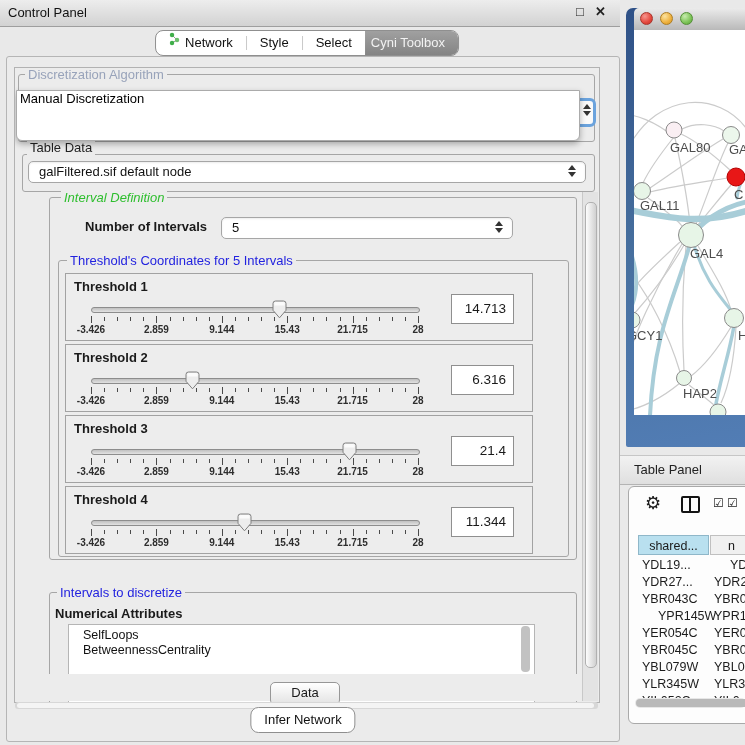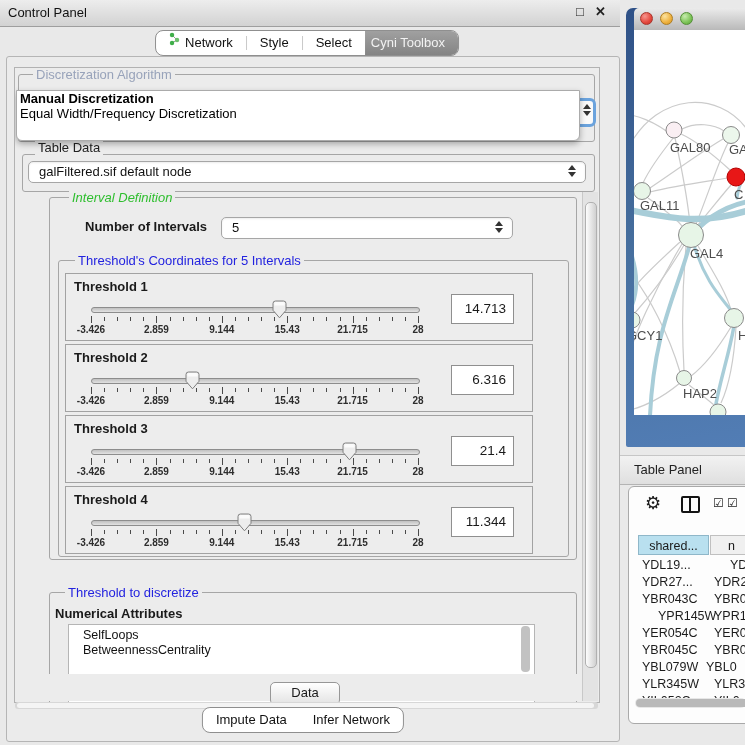--- a/index.html
+++ b/index.html
@@ -19,37 +19,37 @@
   .tab{padding:0 13px;line-height:24px;font-size:13px;color:#111;white-space:nowrap;display:flex;align-items:flex-end;gap:5px;}
   .tab.sel{background:linear-gradient(#a0a0a0,#848484);color:#f2f2f2;padding-left:6px;}
   .tabsep{width:1px;background:#c9c9c9;margin:5px 0;}
 
   .main-panel{left:6px;top:56px;width:612px;height:684px;background:#ebebeb;
     border:1px solid #b5b5b5;border-radius:3px;}
   .contentbox{left:7px;top:10px;width:584px;height:634px;background:#ececec;
     border:1px solid #b2b2b2;overflow:hidden;}
 
   .groupbox{border:1px solid #a6a6a6;border-radius:3px;}
-  .grouptitle{position:absolute;background:#ececec;padding:0 3px;font-size:13px;line-height:15px;z-index:2;margin-left:8px;}
+  .grouptitle{position:absolute;background:#ececec;padding:0 3px;font-size:13px;line-height:15px;z-index:2;}
   .t-blue{color:#2323df;}
   .t-green{color:#2ebe2e;}
   .t-faded{color:#98a3ba;}
 
   .combo{background:#fff;border:1px solid #a6a6a6;border-radius:5px;line-height:20px;
     padding-left:10px;font-size:13px;color:#111;box-shadow:inset 0 1px 2px rgba(0,0,0,.08);}
   .spinner{position:absolute;right:9px;top:3px;width:9px;display:flex;flex-direction:column;align-items:center;}
   .spinner i{width:0;height:0;border-left:4px solid transparent;border-right:4px solid transparent;}
   .spinner .up{border-bottom:5px solid #333;margin-bottom:2px;}
   .spinner .dn{border-top:5px solid #333;}
 
   .popup{left:1px;top:22px;width:562px;height:49px;background:#fff;border:1px solid #ababab;
     border-radius:0 0 6px 6px;box-shadow:0 3px 6px rgba(0,0,0,.3);z-index:30;}
   .popup .ph{text-align:center;color:#b3b3b3;font-size:13px;padding-top:2px;}
   .popup .opt{font-size:13px;padding-left:3px;line-height:15px;color:#000;}
-  .popup .opt.b{font-weight:bold;}
+  .popup .opt.b{font-weight:normal;}
   .combo-frag{left:558px;top:30px;width:17px;height:23px;background:#fafafa;
     border:3px solid #6ba3dd;border-radius:6px;z-index:20;}
 
   .thr-panel{position:absolute;width:466px;height:66px;background:#ededed;border:1px solid #a2a2a2;}
   .thr-label{position:absolute;left:8px;top:5px;font-weight:bold;font-size:13px;}
   .thr-track{position:absolute;left:25px;top:33px;width:327px;height:4px;border:1px solid #8d8d8d;
     border-radius:3px;background:linear-gradient(#c0c0c0,#e2e2e2);}
   .thr-handle{position:absolute;top:26px;width:15px;height:19px;}
   .tick{position:absolute;width:1px;background:#4a4a4a;}
   .ticklab{position:absolute;width:44px;text-align:center;font-size:10px;font-weight:bold;color:#2e2e2e;top:50px;}
@@ -140,21 +140,20 @@
 
       <div class="abs combo-frag">
         <div class="spinner" style="right:2px;top:3px;">
             <i class="up"></i>
             <i class="dn"></i>
           </div>
       </div>
 
       <div class="abs popup">
         <div class="opt b">Manual Discretization</div>
-        <div class="opt">Equal Width/Frequency Discretization</div>
       </div>
 
       <div class="abs groupbox" style="left:7px;top:86px;width:571px;height:36px;"></div>
       <span class="grouptitle" style="left:12px;top:72px;color:#222;">Table Data</span>
       <div class="abs combo" style="left:13px;top:93px;width:546px;height:20px;">
         <span>galFiltered.sif default node</span>
         <div class="spinner">
             <i class="up"></i>
             <i class="dn"></i>
           </div>
@@ -335,21 +334,21 @@
             <div class="ticklab" style="left: 330px;">28</div>
             <div class="thr-handle" style="left: 171.2px;"><svg width="15" height="19" viewBox="0 0 15 19">
                 <path d="M1 3.5 a2.5 2.5 0 0 1 2.5 -2.5 h8 a2.5 2.5 0 0 1 2.5 2.5 v6.8 L7.5 17.8 L1 10.3 Z" fill="#ededed" stroke="#808080"></path>
                 <path d="M2.4 3.6 a1.6 1.6 0 0 1 1.6 -1.6 h7 a1.6 1.6 0 0 1 1.6 1.6 v2 h-10.2 Z" fill="#fbfbfb"></path>
               </svg></div>
             <div class="thr-val">11.344</div>
           </div>
         </div>
 
       <div class="abs groupbox" style="left:34px;top:524px;width:526px;height:170px;"></div>
-      <span class="grouptitle t-blue" style="left:42px;top:517px;">Threshold to discretize</span>
+      <span class="grouptitle t-blue" style="left:42px;top:517px;">Intervals to discretize</span>
       <div class="abs" style="left:40px;top:538px;font-weight:bold;">Numerical Attributes</div>
       <div class="abs attr-list" style="left:53px;top:556px;width:465px;height:95px;" id="attr-list">
           <div class="attr-item" style="padding-top: 3px;">SelfLoops</div>
           <div class="attr-item" style="padding-top: 0px;">BetweennessCentrality</div>
         </div>
       <div class="abs mini-sb" style="left:506px;top:558px;width:9px;height:46px;"></div>
 
       <div class="abs footer-band" style="left:1px;top:606px;width:581px;height:27px;">
         <div class="apply-btn">Data</div>
       </div>
@@ -357,23 +356,20 @@
       <div class="abs v-scroll">
         <div class="v-thumb"></div>
       </div>
     </div>
 
     <div class="abs h-scroll">
       <div class="h-thumb"></div>
     </div>
     <div class="abs" style="left:296px;top:650px;transform:translateX(-50%);">
       <div class="tabgroup" id="bottom-tabs">
-          <div class="tab">
-            <span>Impute Data</span>
-          </div>
           <div class="tab">
             <span>Infer Network</span>
           </div>
         </div>
     </div>
   </div>
 </div>
 
 <div class="abs net-window">
   <div class="net-titlebar">
@@ -465,21 +461,21 @@
       <div class="trow" style="left: 0px; top: 90px; width: 150px;">
         <span style="position: absolute; left: 4px;">YER054C</span>
         <span style="position: absolute; left: 76px;">YER0</span>
       </div>
       <div class="trow" style="left: 0px; top: 107px; width: 150px;">
         <span style="position: absolute; left: 4px;">YBR045C</span>
         <span style="position: absolute; left: 76px;">YBR0</span>
       </div>
       <div class="trow" style="left: 0px; top: 124px; width: 150px;">
         <span style="position: absolute; left: 4px;">YBL079W</span>
-        <span style="position: absolute; left: 68px;">YBL0</span>
+        <span style="position: absolute; left: 76px;">YBL0</span>
       </div>
       <div class="trow" style="left: 0px; top: 141px; width: 150px;">
         <span style="position: absolute; left: 4px;">YLR345W</span>
         <span style="position: absolute; left: 76px;">YLR3</span>
       </div>
       <div class="trow" style="left: 0px; top: 158px; width: 150px;">
         <span style="position: absolute; left: 4px;">YIL052C</span>
         <span style="position: absolute; left: 76px;">YIL0</span>
       </div>
     </div>

